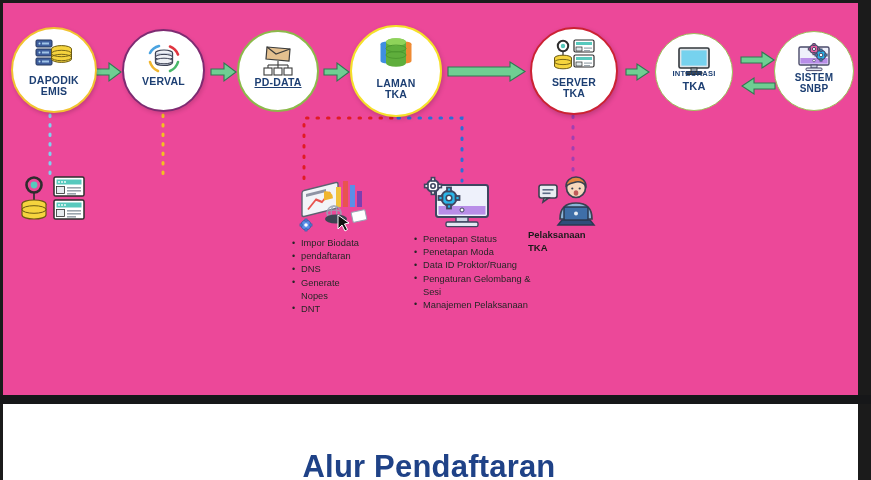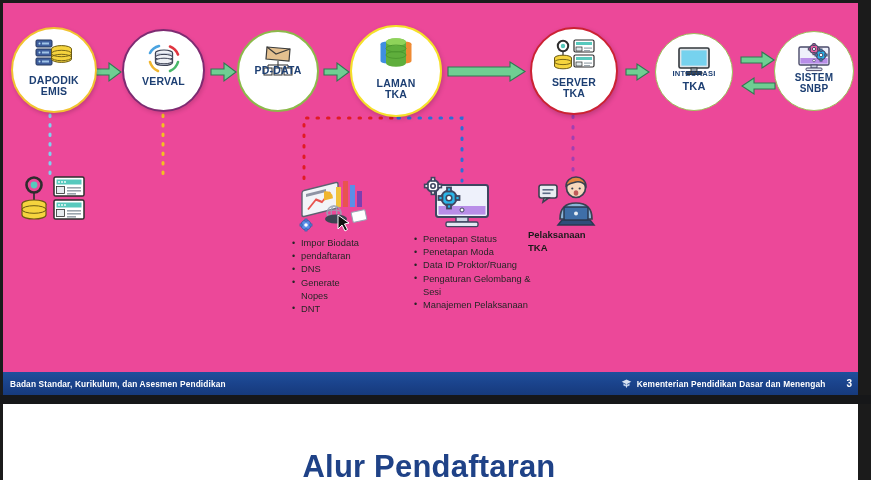--- a/index.html
+++ b/index.html
@@ -209,21 +209,21 @@
           <line x1="19" y1="17" x2="19" y2="21" stroke="#3b3b3b" stroke-width="1.1"></line>
           <line x1="9" y1="21" x2="29" y2="21" stroke="#3b3b3b" stroke-width="1.1"></line>
           <line x1="9" y1="21" x2="9" y2="24" stroke="#3b3b3b" stroke-width="1.1"></line>
           <line x1="19" y1="21" x2="19" y2="24" stroke="#3b3b3b" stroke-width="1.1"></line>
           <line x1="29" y1="21" x2="29" y2="24" stroke="#3b3b3b" stroke-width="1.1"></line>
           <rect x="5" y="24" width="8" height="7" fill="#fff" stroke="#3b3b3b" stroke-width="1.1"></rect>
           <rect x="15" y="24" width="8" height="7" fill="#fff" stroke="#3b3b3b" stroke-width="1.1"></rect>
           <rect x="25" y="24" width="8" height="7" fill="#fff" stroke="#3b3b3b" stroke-width="1.1"></rect>
         </svg>
       </div>
-      <div class="lbl" style="font-size:10.5px;margin-bottom:33px;">
+      <div class="lbl" style="font-size:10.5px;margin-bottom:21px;text-decoration:underline;">
         <div>PD-DATA</div>
       </div>
     </div>
 
     <div class="node" style="left:347px;top:22px;width:92px;height:92px;border:2.6px solid #f5e02a;box-shadow:1px 2px 5px rgba(0,0,0,.18);">
       <div class="ico" style="top:9px;">
         <svg width="44" height="36" viewBox="0 0 44 36">
           <g>
             <ellipse cx="13" cy="8" rx="6.5" ry="2.6" fill="#3f8fe0"></ellipse>
             <path d="M6.5 8 v17 a6.5 2.6 0 0 0 13 0 V8" fill="#3f8fe0"></path>
@@ -455,31 +455,19 @@
           <rect x="28" y="32" width="24" height="13" rx="1.5" fill="#3f6fa8" stroke="#2a3a52" stroke-width="1.5"></rect>
           <circle cx="40" cy="38.5" r="2" fill="#e8eef5"></circle>
         </svg>
       </div>
       <div class="dtitle" style="left:2px;top:54px;width:100px;white-space:pre-line;">Pelaksanaan
 TKA</div>
     </div>
 
   </div>
 
-  <div class="footbar">
-    <div class="fl">Badan Standar, Kurikulum, dan Asesmen Pendidikan</div>
-    <div class="fr">
-      <svg class="kemlogo" viewBox="0 0 16 16">
-        <path d="M8 2 L15 5.5 L8 9 L1 5.5 Z" fill="#d8e2f2"></path>
-        <path d="M3.5 7.5 v3.5 q4.5 2.8 9 0 V7.5 L8 10 Z" fill="#b9cbe6"></path>
-        <rect x="7.3" y="9" width="1.4" height="5" fill="#d8e2f2"></rect>
-      </svg>
-      <span class="fname">Kementerian Pendidikan Dasar dan Menengah</span>
-      <span class="fnum">3</span>
-    </div>
-  </div>
 
   <div class="darkband"></div>
 
   <div class="slide-lower"></div>
   <div class="title-big">Alur Pendaftaran</div>
 
 </div>
 
 </body></html>

